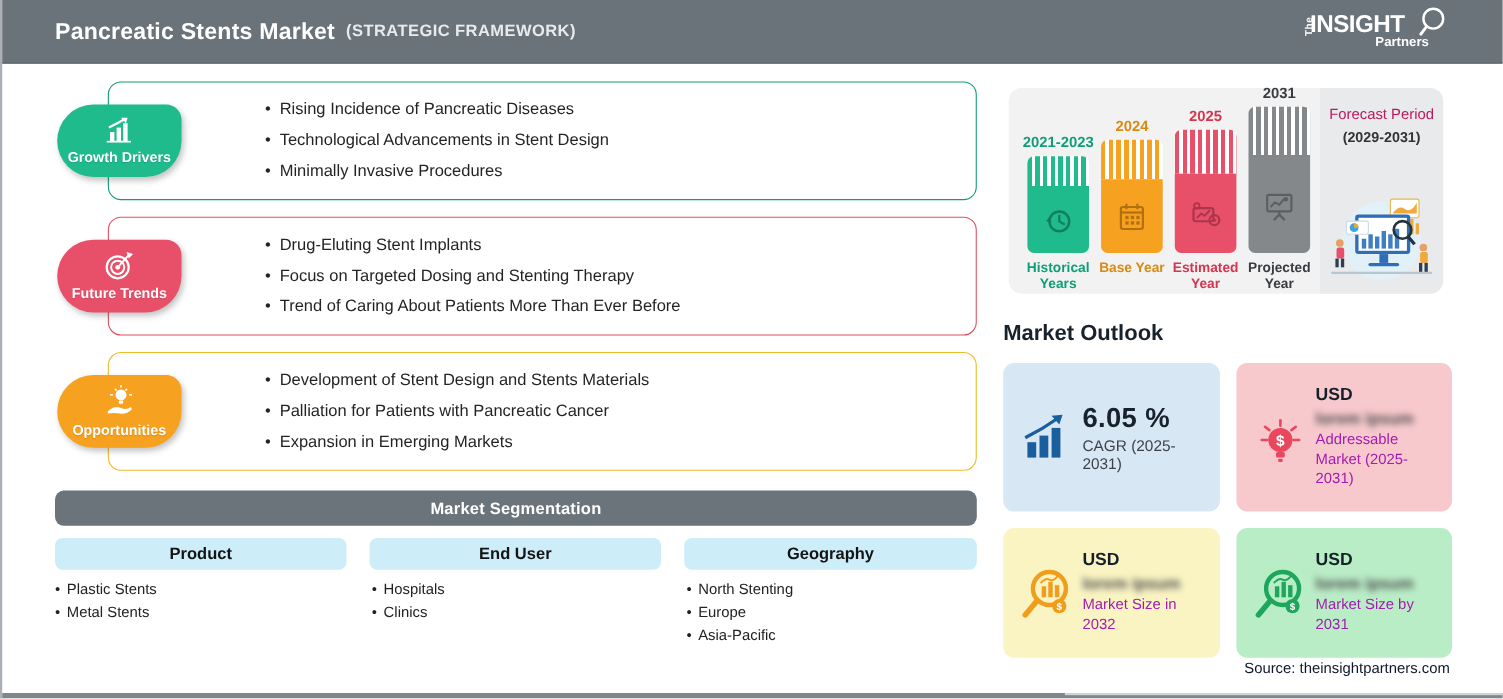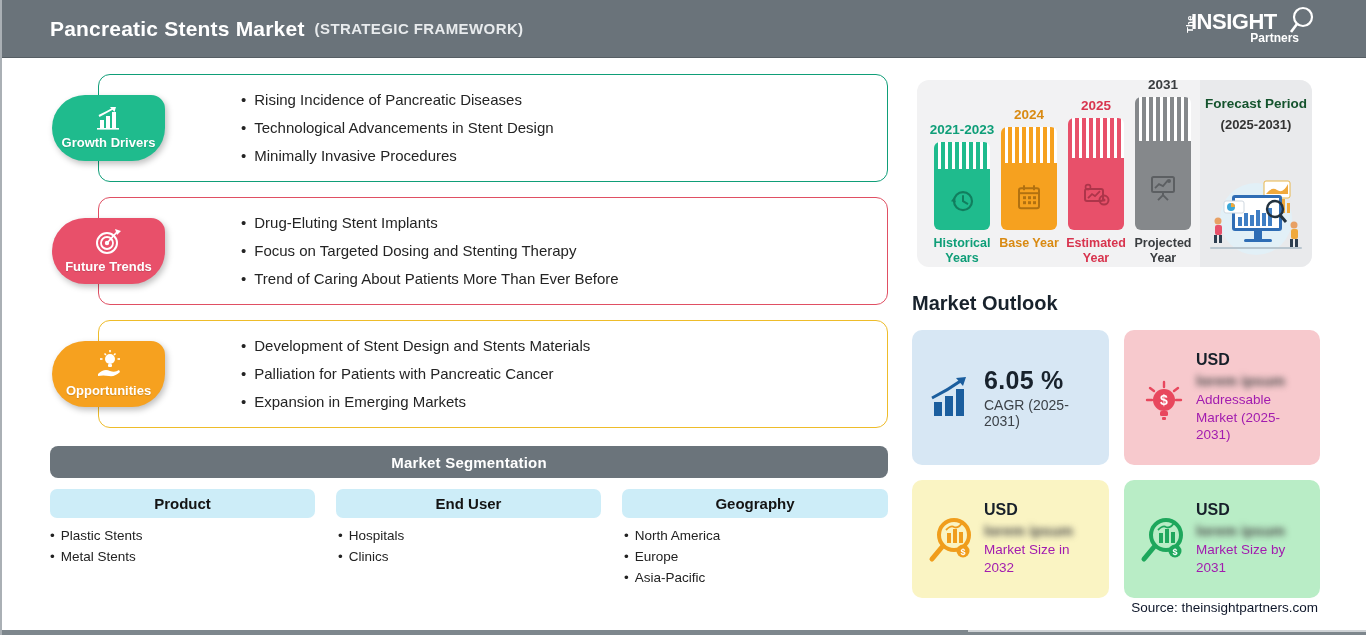--- a/index.html
+++ b/index.html
@@ -86,21 +86,21 @@
   .st-gray   { background:repeating-linear-gradient(to right,#85888b 0 4px,#ffffff 4px 7px); }
   .so-teal   { background:#1fbb8d; }
   .so-orange { background:#f6a11f; }
   .so-red    { background:#e8506a; }
   .so-gray   { background:#85888b; }
 
   .forecast {
     position:absolute; right:0; top:0; width:112px; height:187px;
     background:#e9eaec; border-radius:0 12px 12px 0; text-align:center; padding-top:16px;
   }
-  .forecast .ft { font-size:13.5px; font-weight:bold; color:#14532d; line-height:1.25; }
+  .forecast .ft { font-size:13.5px; font-weight:normal; color:#be185d; line-height:1.25; }
   .forecast .fr { font-size:13px; font-weight:bold; color:#333; margin-top:4px; }
   .forecast svg { position:absolute; bottom:8px; left:50%; transform:translateX(-50%); }
 
   
   .mo-heading { position:absolute; left:910px; top:292px; font-size:20px; font-weight:bold; color:#18222c; }
   .card { position:absolute; border-radius:10px; display:flex; align-items:center; padding:12px 14px; }
   .card.blue   { left:910px;  top:330px; width:197px; height:135px; background:#d7e7f4; }
   .card.pink   { left:1122px; top:330px; width:196px; height:135px; background:#f7c9cd; }
   .card.yellow { left:910px;  top:480px; width:197px; height:118px; background:#faf4c3; }
   .card.green  { left:1122px; top:480px; width:196px; height:118px; background:#b9edc6; }
@@ -214,21 +214,21 @@
 
 <div class="seg-list" style="left:48px">
   <div class="b">Plastic Stents</div>
   <div class="b">Metal Stents</div>
 </div>
 <div class="seg-list" style="left:336px">
   <div class="b">Hospitals</div>
   <div class="b">Clinics</div>
 </div>
 <div class="seg-list" style="left:622px">
-  <div class="b">North America</div>
+  <div class="b">North Stenting</div>
   <div class="b">Europe</div>
   <div class="b">Asia-Pacific</div>
 </div>
 
 <div class="tl-panel">
 
   <div class="bar-col" style="left:17px">
     <div class="year c-teal">2021-2023</div>
     <div class="stripes st-teal" style="height:27px"></div>
     <div class="solid so-teal" style="height:61px">
@@ -289,21 +289,21 @@
         <line x1="15" y1="19" x2="15" y2="23" stroke="#3c3f42" stroke-width="2"></line>
         <line x1="10" y1="27" x2="15" y2="22" stroke="#3c3f42" stroke-width="2"></line>
         <line x1="20" y1="27" x2="15" y2="22" stroke="#3c3f42" stroke-width="2"></line>
       </svg>
     </div>
     <div class="blab c-dark">Projected Year</div>
   </div>
 
   <div class="forecast">
     <div class="ft">Forecast Period</div>
-    <div class="fr">(2025-2031)</div>
+    <div class="fr">(2029-2031)</div>
     <svg width="100" height="86" viewBox="0 0 100 86">
       <circle cx="50" cy="46" r="36" fill="#e2f0f7"></circle>
       <rect x="58" y="8" width="26" height="17" rx="2" fill="#fff" stroke="#e8b64a"></rect>
       <path d="M60 21 q6 -8 11 -4 q6 4 11 -6 l0 10 l-22 0 z" fill="#f0a93c"></path>
       <g fill="#f0a93c">
           <rect x="66" y="32" width="3" height="8"></rect>
           <rect x="71" y="29" width="3" height="11"></rect>
           <rect x="76" y="26" width="3" height="14"></rect>
           <rect x="81" y="30" width="3" height="10"></rect>
         </g>

